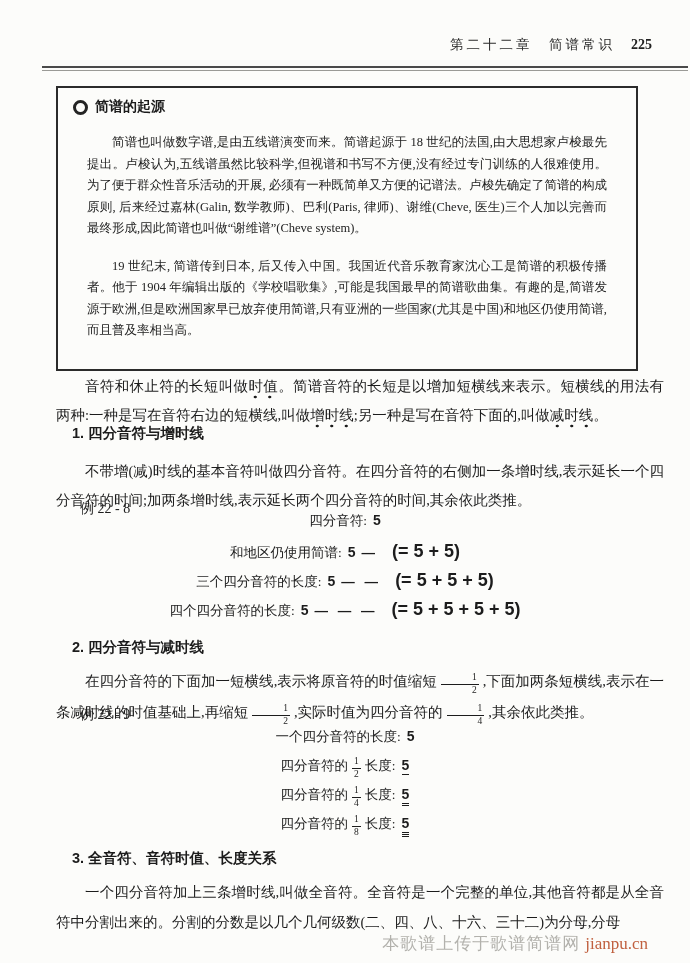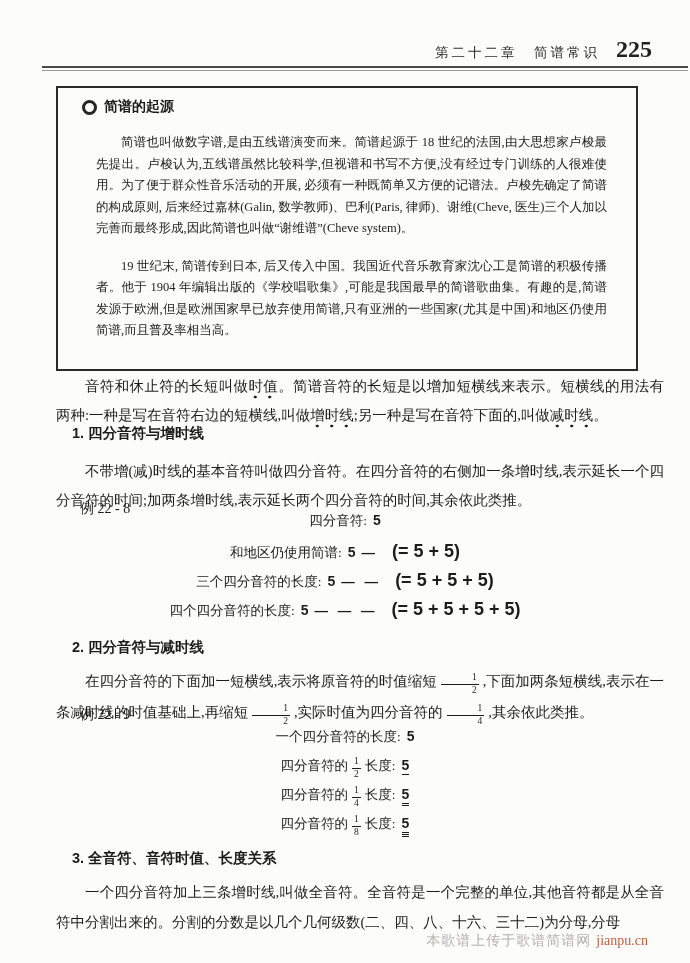--- a/index.html
+++ b/index.html
@@ -16,35 +16,35 @@
 
   
   .running-head {
     position:absolute; top:36px; right:38px;
     display:flex; align-items:baseline; gap:16px;
   }
   .running-head .chapter {
     font-size:13.5px; letter-spacing:3px; color:#2a2a2a;text-align:center;
   }
   .running-head .pagenum {
-    font-size:24px; font-weight:bold; color:#222;
+    font-size:14px; font-weight:bold; color:#222;
   }
   .head-rule {
     position:absolute; left:42px; right:2px; top:66px;
     height:2px;
     border-top:2px solid #4a4a4a;
     border-bottom:1px solid #9a9a96;
   }
 
   
   .origin-box {
     position:absolute; left:56px; top:86px; width:582px;
     box-sizing:border-box;
     border:2px solid #2b2b2b;
-    padding:8px 13px 11px 22px;
+    padding:8px 13px 11px 13px;
     background:#fcfcfa;
   }
   .box-title {
     display:flex; align-items:center; gap:7px;
     font-family:"Liberation Sans", sans-serif;
     font-weight:bold; font-size:14px;
     margin:2px 0 5px 2px;
   }
   .ring-icon {
     width:9px; height:9px; flex:0 0 auto;
@@ -123,21 +123,21 @@
 
   
   .nu {
     display:inline-block; line-height:1.05;
     border-bottom:1.5px solid #1c1c1c; padding-bottom:1px;
   }
 
   
   .watermark {
     position:absolute; top:932px; right:42px;
-    font-size:14px; color:#b2b1ac; letter-spacing:1px;
+    font-size:17px; color:#b2b1ac; letter-spacing:1px;
   }
   .watermark .site { color:#c0603f; margin-left:5px; letter-spacing:0; }
 </style>
 </head>
 <body>
 
 <div class="page">
 
   <div class="running-head">
     <span class="chapter">第二十二章　简谱常识</span>

